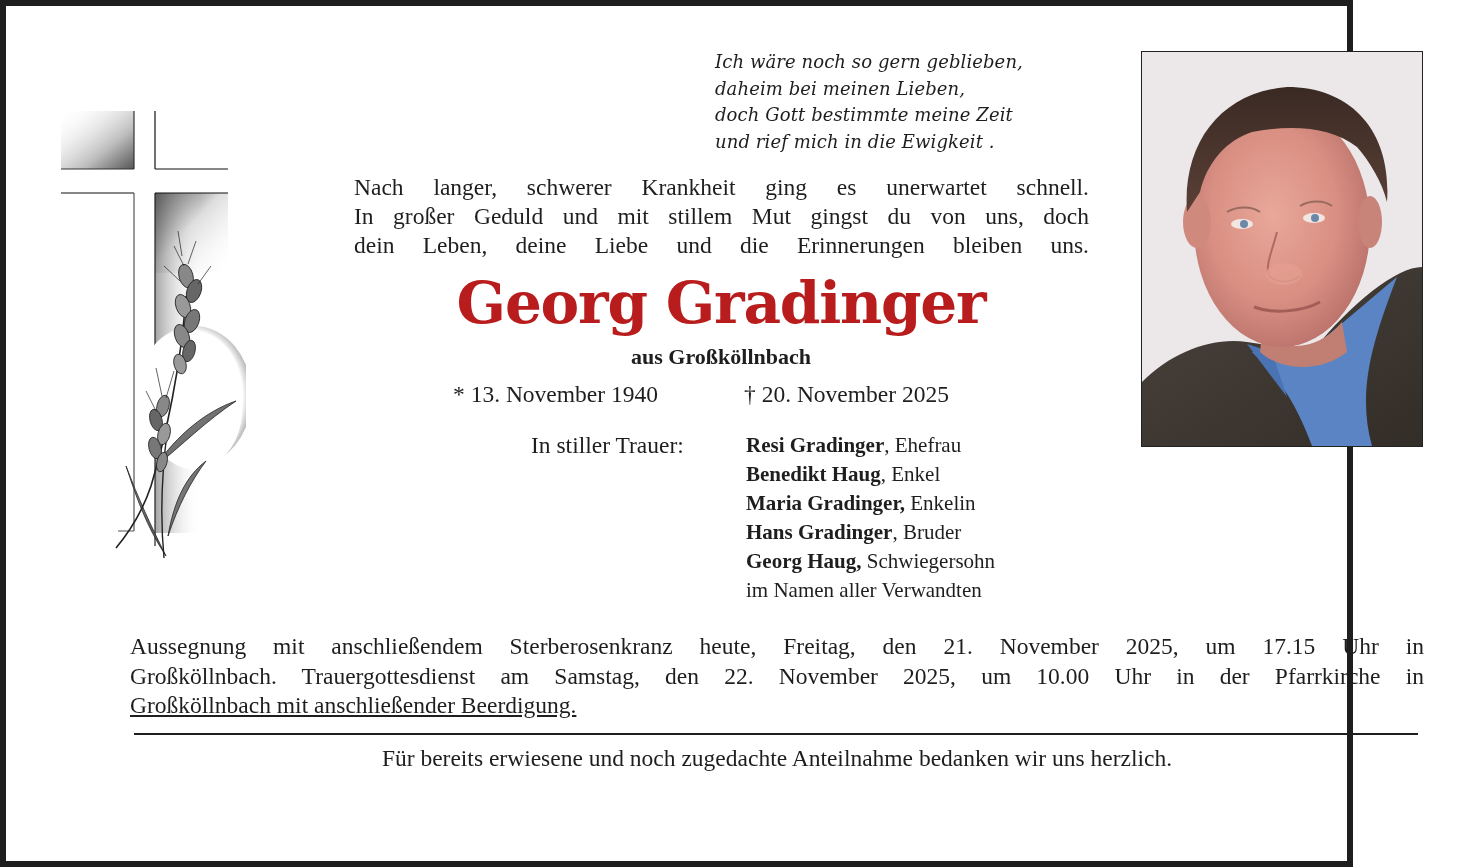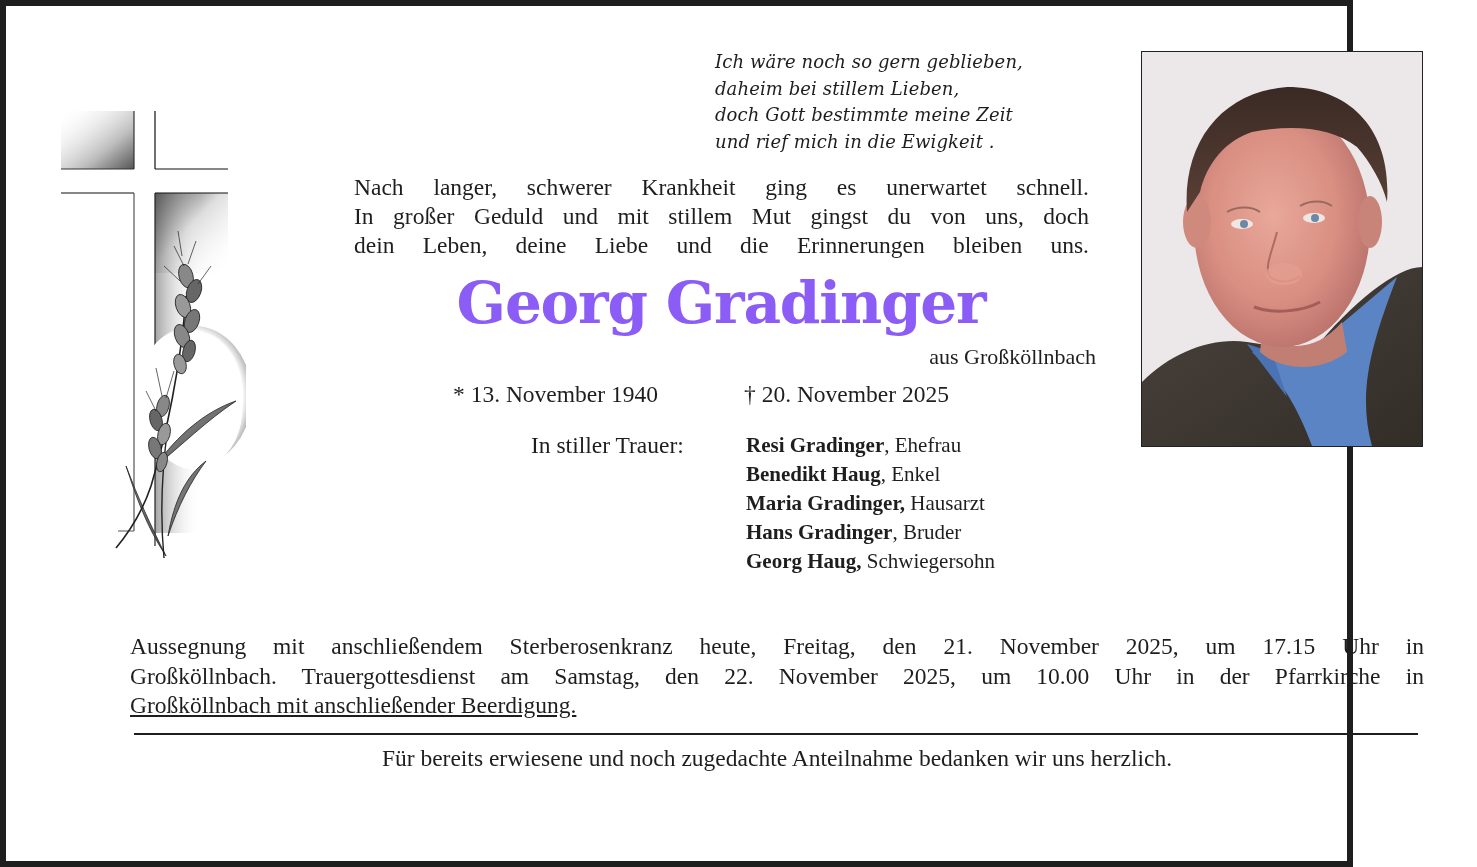--- a/index.html
+++ b/index.html
@@ -61,28 +61,28 @@
     
     .name {
       left: 340px; top: 258px;
       width: 750px;
       text-align: center;
       font-family: "DejaVu Serif", "Liberation Serif", serif;
       font-weight: bold;
       font-size: 58px;
       line-height: 78px;
       letter-spacing: -1.2px;
-      color: #8b5cf6;
+      color: #b91c1c;
     }
     .origin {
       left: 340px; top: 337px;
       width: 750px;
-      text-align: right;
-      font-family: "Liberation Serif", serif;
-      font-weight: normal;
+      text-align: center;
+      font-family: "Liberation Serif", serif;
+      font-weight: bold;
       font-size: 22px;
       line-height: 28px;
     }
     .dates {
       left: 447px; top: 373px;
       font-family: "Liberation Serif", serif;
       font-size: 23.5px;
       line-height: 30px;
       white-space: nowrap;
     }
@@ -240,44 +240,45 @@
       <g stroke="#222" stroke-width="0.7" fill="none">
         <path d="M106 290 L100 262"></path>
           <path d="M110 292 L118 265"></path>
         <path d="M100 305 L90 285"></path>
       </g>
     </svg>
   </div>
 
   <div class="abs poem">
     <div>Ich wäre noch so gern geblieben,</div>
-    <div>daheim bei stillem Lieben,</div>
+    <div>daheim bei meinen Lieben,</div>
     <div>doch Gott bestimmte meine Zeit</div>
     <div>und rief mich in die Ewigkeit .</div>
   </div>
 
   <div class="abs intro">
     <div>Nach langer, schwerer Krankheit ging es unerwartet schnell.</div>
     <div>In großer Geduld und mit stillem Mut gingst du von uns, doch</div>
     <div>dein Leben, deine Liebe und die Erinnerungen bleiben uns.</div>
   </div>
 
   <div class="abs name">Georg Gradinger</div>
   <div class="abs origin">aus Großköllnbach</div>
 
   <div class="abs dates date-birth">* 13. November 1940</div>
   <div class="abs dates date-death">† 20. November 2025</div>
 
   <div class="abs mourn-label">In stiller Trauer:</div>
   <div class="abs mourners">
     <div><b>Resi Gradinger</b><span>, Ehefrau</span></div>
     <div><b>Benedikt Haug</b><span>, Enkel</span></div>
-    <div><b>Maria Gradinger,</b><span> Hausarzt</span></div>
+    <div><b>Maria Gradinger,</b><span> Enkelin</span></div>
     <div><b>Hans Gradinger</b><span>, Bruder</span></div>
     <div><b>Georg Haug,</b><span> Schwiegersohn</span></div>
+    <div>im Namen aller Verwandten</div>
   </div>
 
   <div class="abs photo">
     <svg width="280" height="394" viewBox="0 0 280 394" xmlns="http://www.w3.org/2000/svg">
       <defs>
         <radialGradient id="skin" cx="0.45" cy="0.45" r="0.6">
           <stop offset="0" stop-color="#e8a89a"></stop>
           <stop offset="0.6" stop-color="#d98f82"></stop>
           <stop offset="1" stop-color="#b8706a"></stop>
         </radialGradient>

